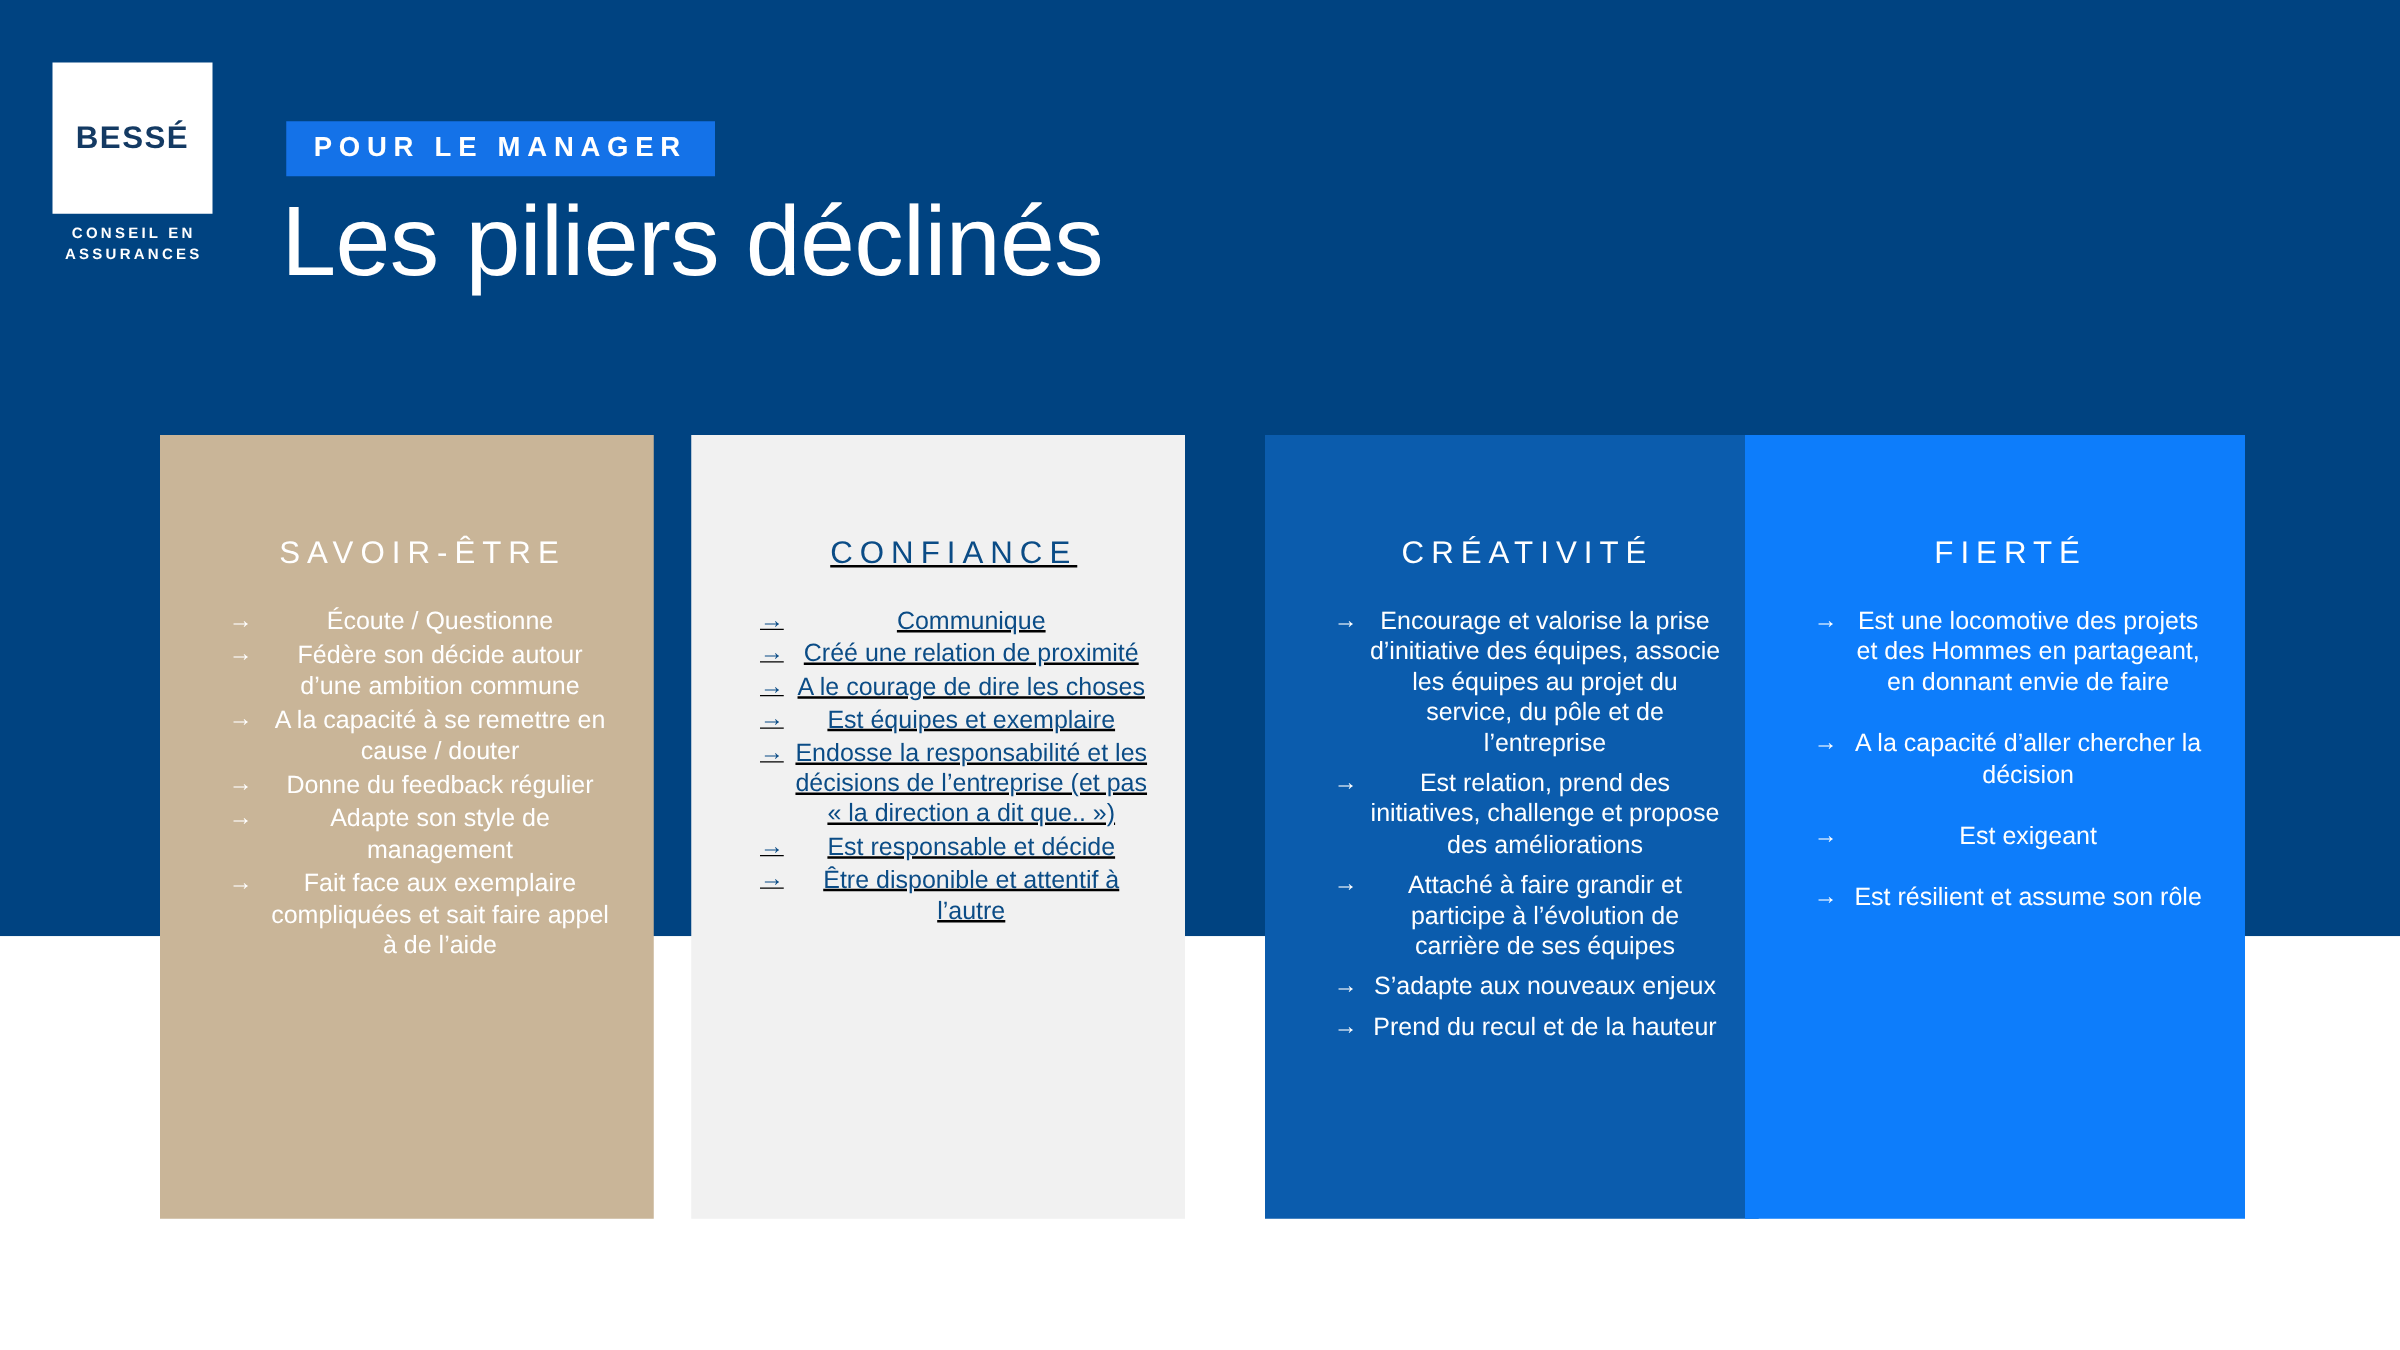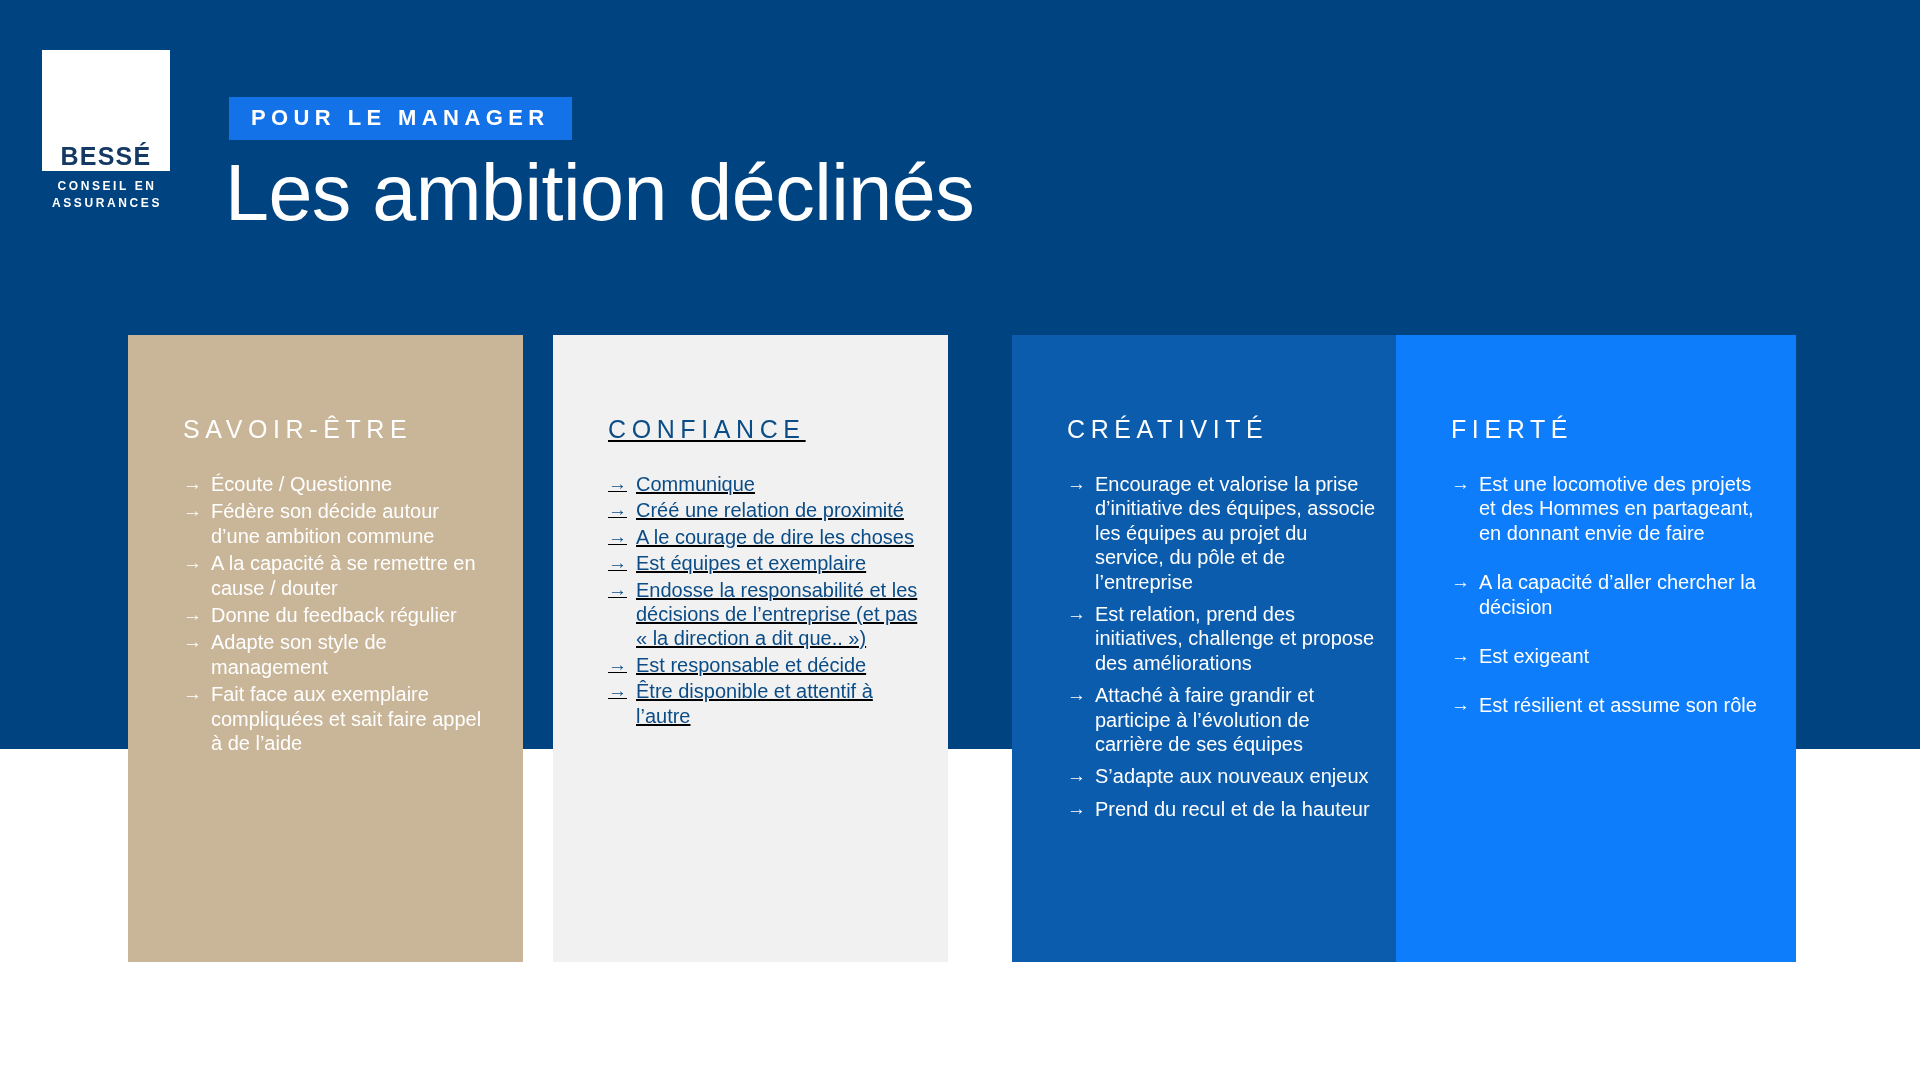--- a/index.html
+++ b/index.html
@@ -30,21 +30,21 @@
 
   
   #header { position:absolute; left:0; top:0; width:1920px; height:271px; }
 
   #logo-block {
     position:absolute; left:42px; top:50px; width:130px;
   }
   #logo-mark {
     width:128px; height:121px;
     background:#ffffff;
-    display:flex; align-items:flex-end; justify-content:center;
+    display:flex; align-items:center; justify-content:center;
   }
   #logo-wordmark {
     color:#143A63;
     font-size:25px;
     font-weight:700;
     letter-spacing:1.2px;
     font-family:"Liberation Sans", sans-serif;
   }
   .logo-sub {
     color:#ffffff;
@@ -75,21 +75,21 @@
     position:absolute; left:225px; top:150px;
     color:#ffffff;
     font-size:79px;
     font-weight:400;
     line-height:1.08;
     letter-spacing:-0.5px;
     white-space:nowrap;
   }
 
   
-  #cards { position:absolute; left:0; top:4px; width:1920px; height:808px; }
+  #cards { position:absolute; left:0; top:17px; width:1920px; height:808px;text-align:center; }
 
   .card {
     position:absolute;
     top:331px;
     width:395px;
     height:627px;
     padding:82px 30px 20px 55px;
   }
   .card.c1 { left:128px; background:#C9B598; }
   .card.c2 { left:553px; background:#F1F1F1; }
@@ -153,21 +153,21 @@
         <span id="logo-wordmark">BESSÉ</span>
       </div>
       <div class="logo-sub">CONSEIL EN</div>
       <div class="logo-sub second">ASSURANCES</div>
     </div>
 
     <div id="badge">
       <span id="badge-text">POUR LE MANAGER</span>
     </div>
 
-    <h1 id="slide-title">Les ambition déclinés</h1>
+    <h1 id="slide-title">Les piliers déclinés</h1>
   </div>
 
   <div id="cards">
 
     <div class="card c1">
       <div class="card-title">SAVOIR-ÊTRE</div>
       <ul class="card-list">
         <li>
           <span class="arrow">→</span>
           <span class="li-text">Écoute / Questionne</span>

